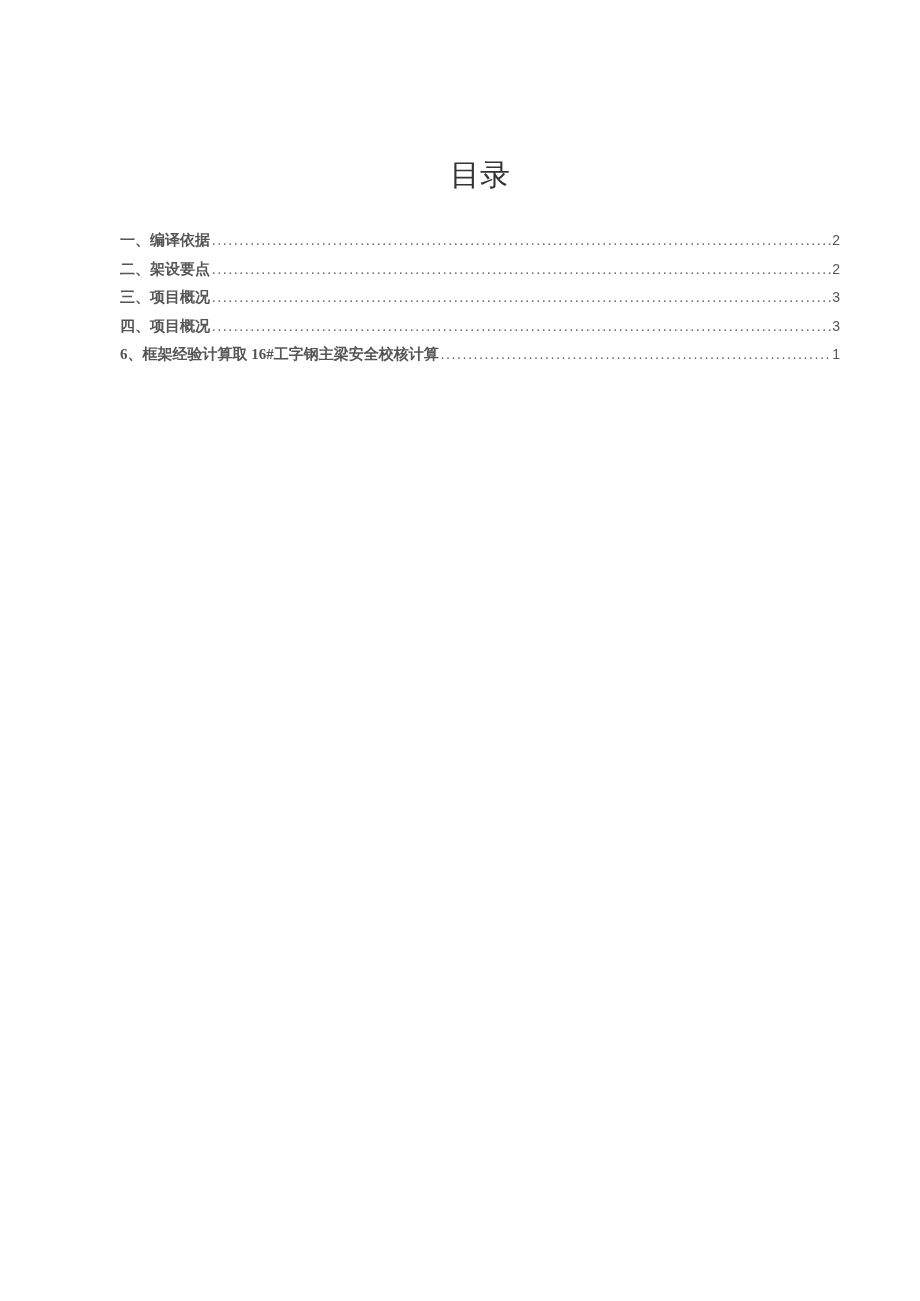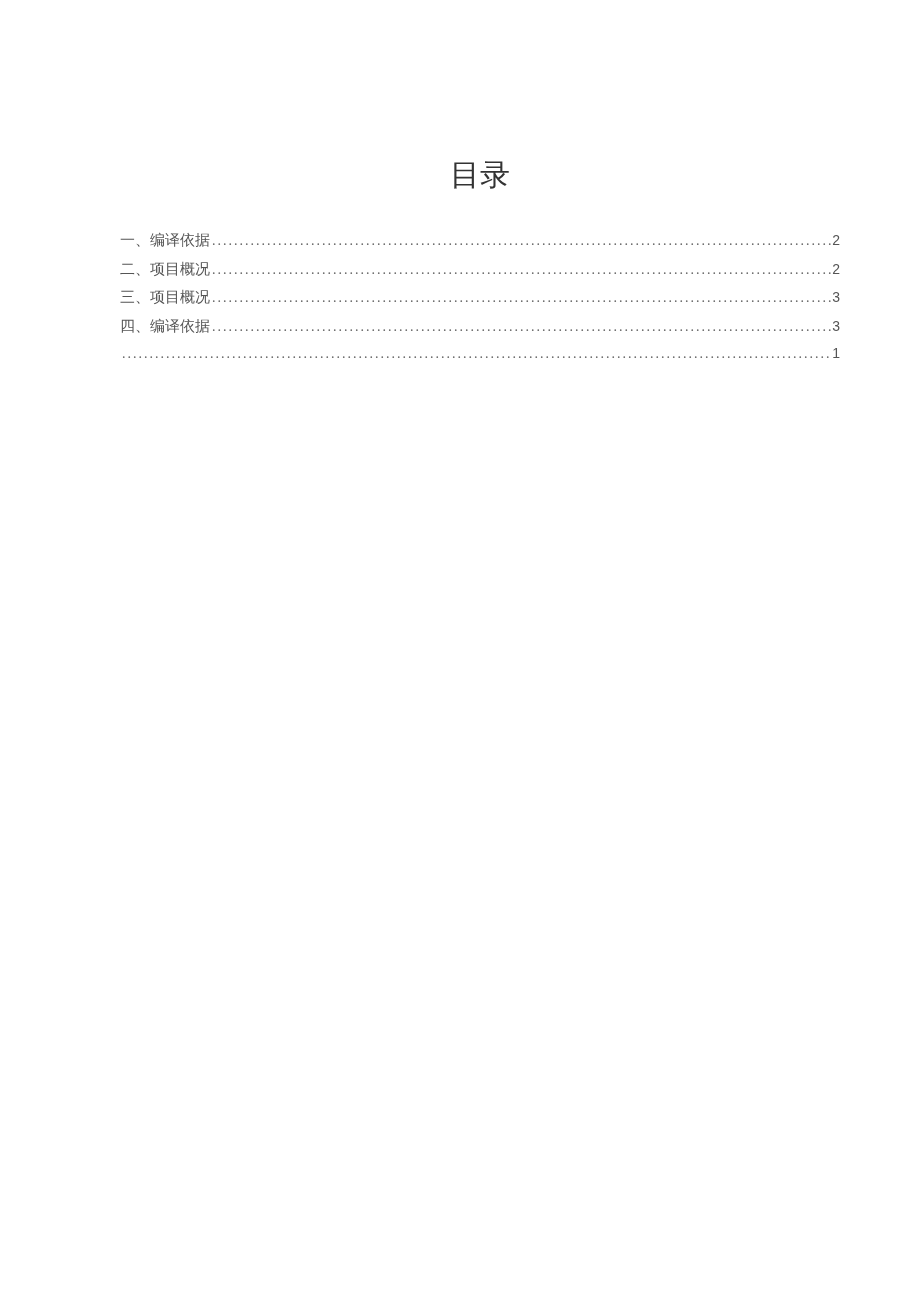--- a/index.html
+++ b/index.html
@@ -31,20 +31,21 @@
       color: #555555;
     }
     .toc-entry {
       display: flex;
       align-items: baseline;
       white-space: nowrap;
       margin-bottom: 3px;
     }
     .toc-label {
       flex-shrink: 0;
+      font-weight: bold;
     }
     .toc-dots {
       flex: 1;
       overflow: hidden;
       letter-spacing: 2px;
       color: #666666;
       font-size: 14px;
       padding: 0 2px;
     }
     .toc-dots::before {
@@ -62,32 +63,33 @@
 
 <div class="page">
   <h1 class="title">目录</h1>
   <div class="toc">
     <div class="toc-entry">
       <span class="toc-label">一、编译依据</span>
       <span class="toc-dots"></span>
       <span class="toc-page">2</span>
     </div>
     <div class="toc-entry">
-      <span class="toc-label">二、项目概况</span>
+      <span class="toc-label">二、架设要点</span>
       <span class="toc-dots"></span>
       <span class="toc-page">2</span>
     </div>
     <div class="toc-entry">
       <span class="toc-label">三、项目概况</span>
       <span class="toc-dots"></span>
       <span class="toc-page">3</span>
     </div>
     <div class="toc-entry">
-      <span class="toc-label">四、编译依据</span>
+      <span class="toc-label">四、项目概况</span>
       <span class="toc-dots"></span>
       <span class="toc-page">3</span>
     </div>
     <div class="toc-entry">
+      <span class="toc-label">6、框架经验计算取 16#工字钢主梁安全校核计算</span>
       <span class="toc-dots"></span>
       <span class="toc-page">1</span>
     </div>
   </div>
 </div>
 
 </body></html>

